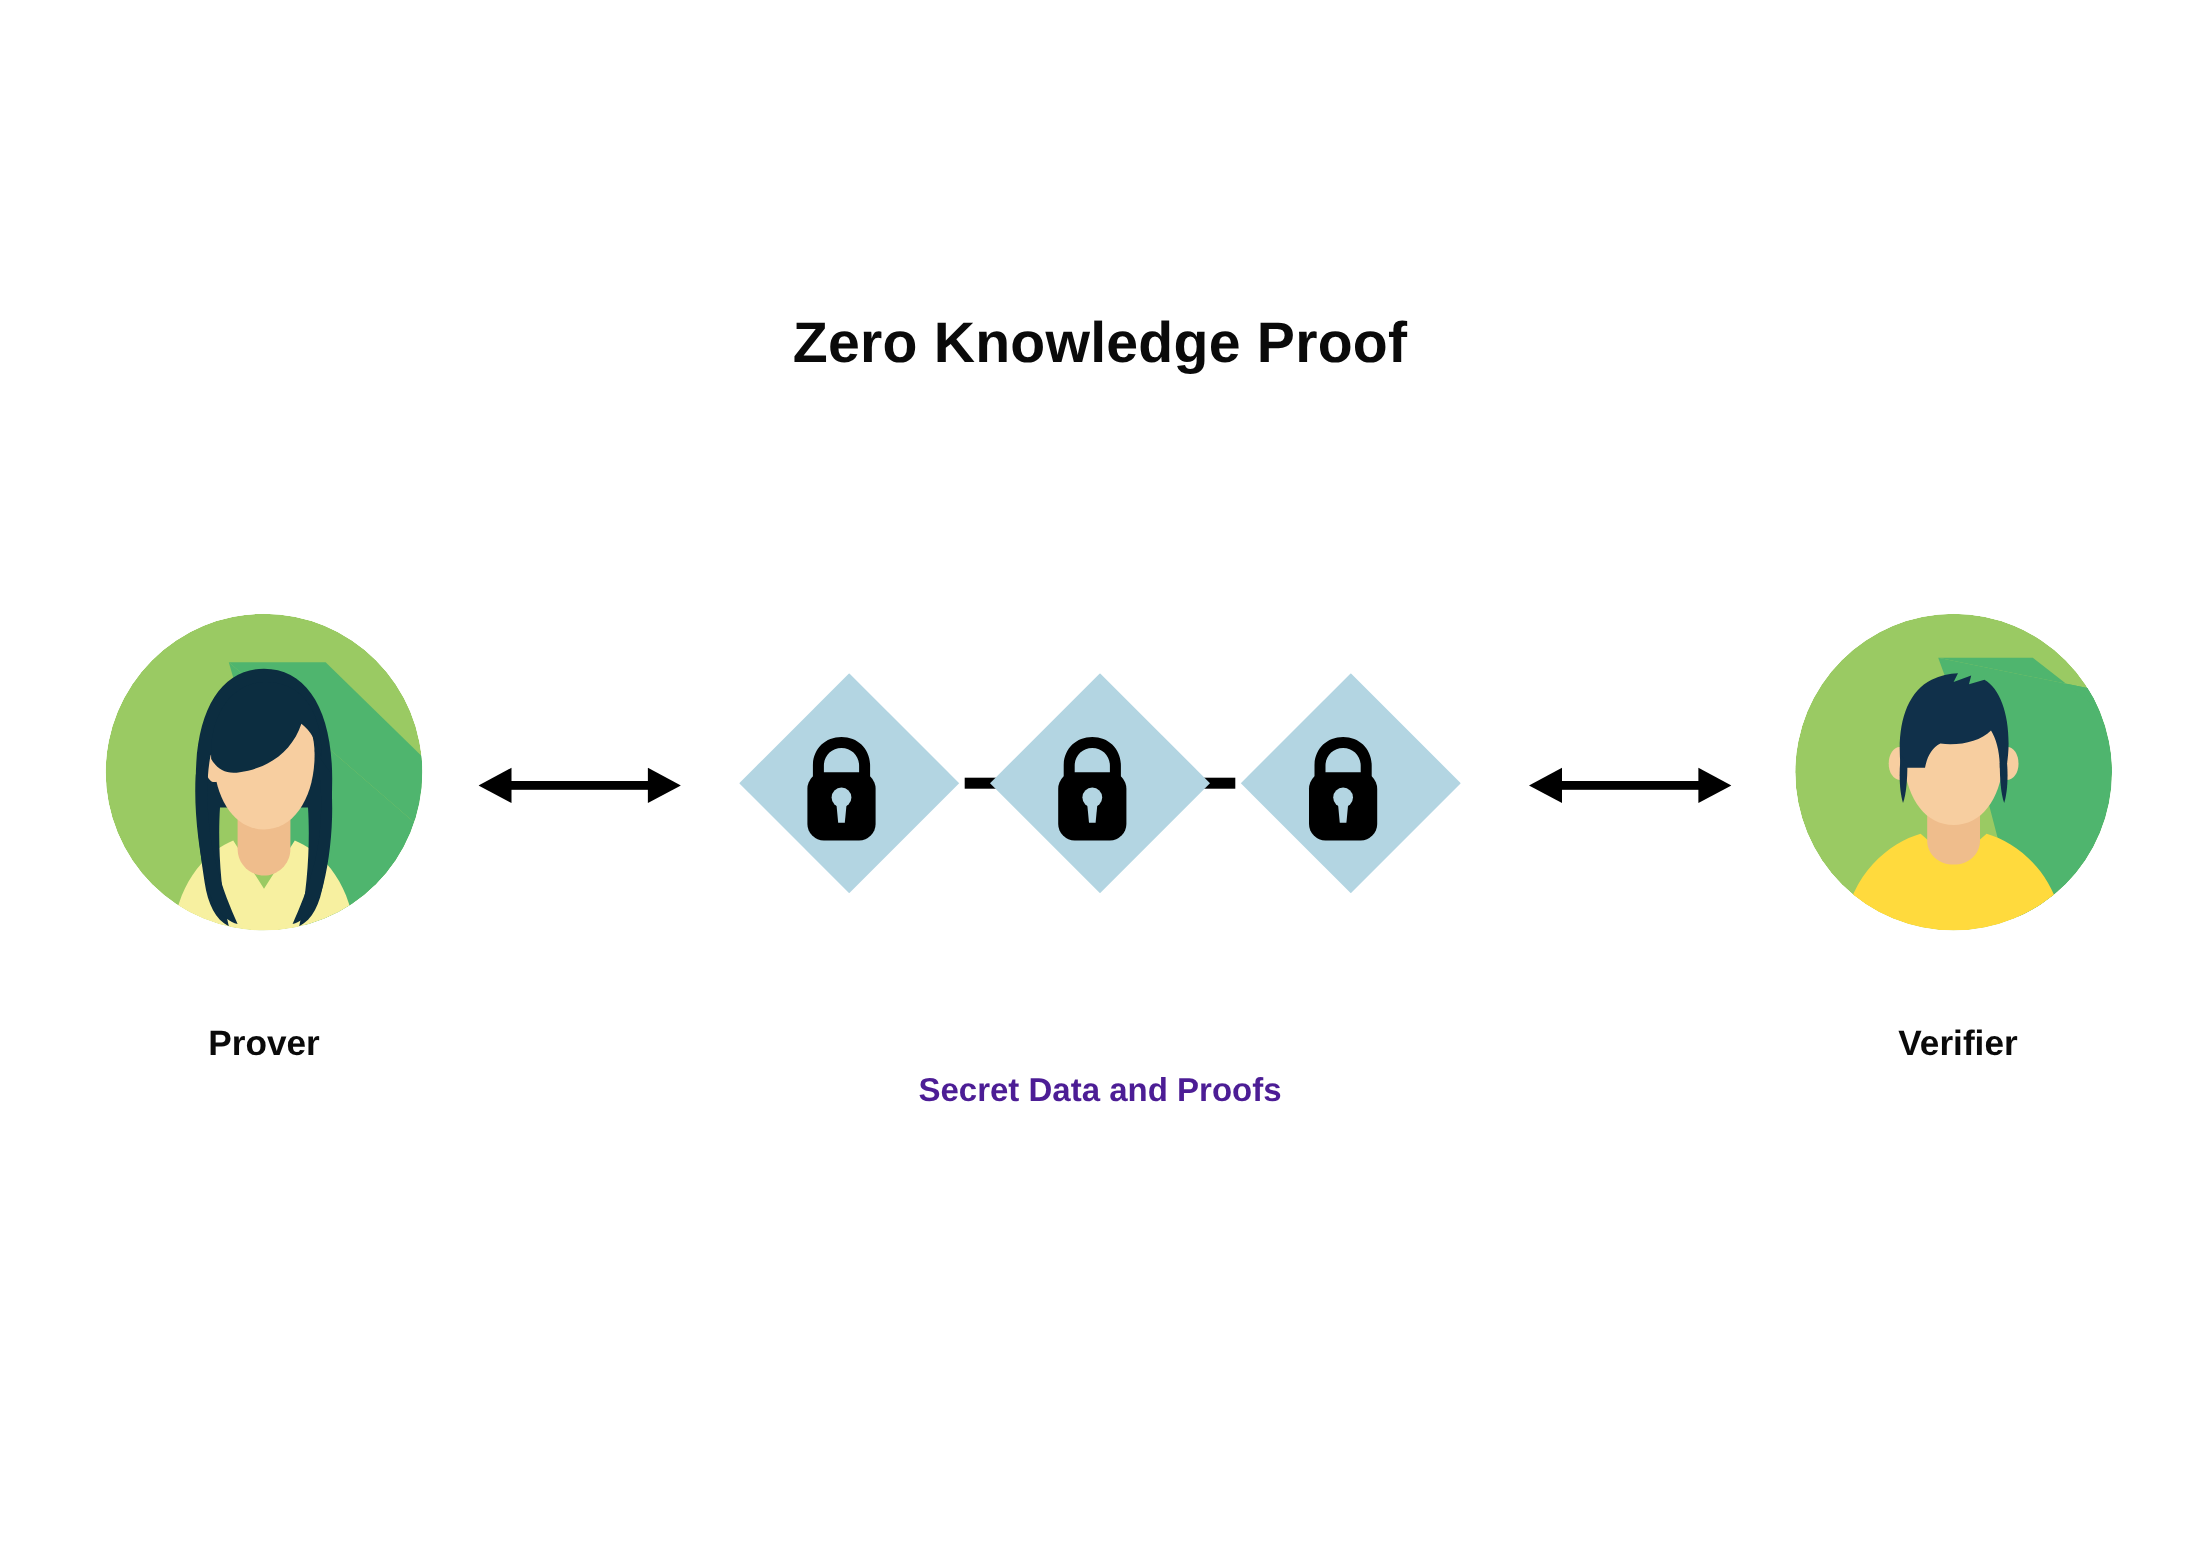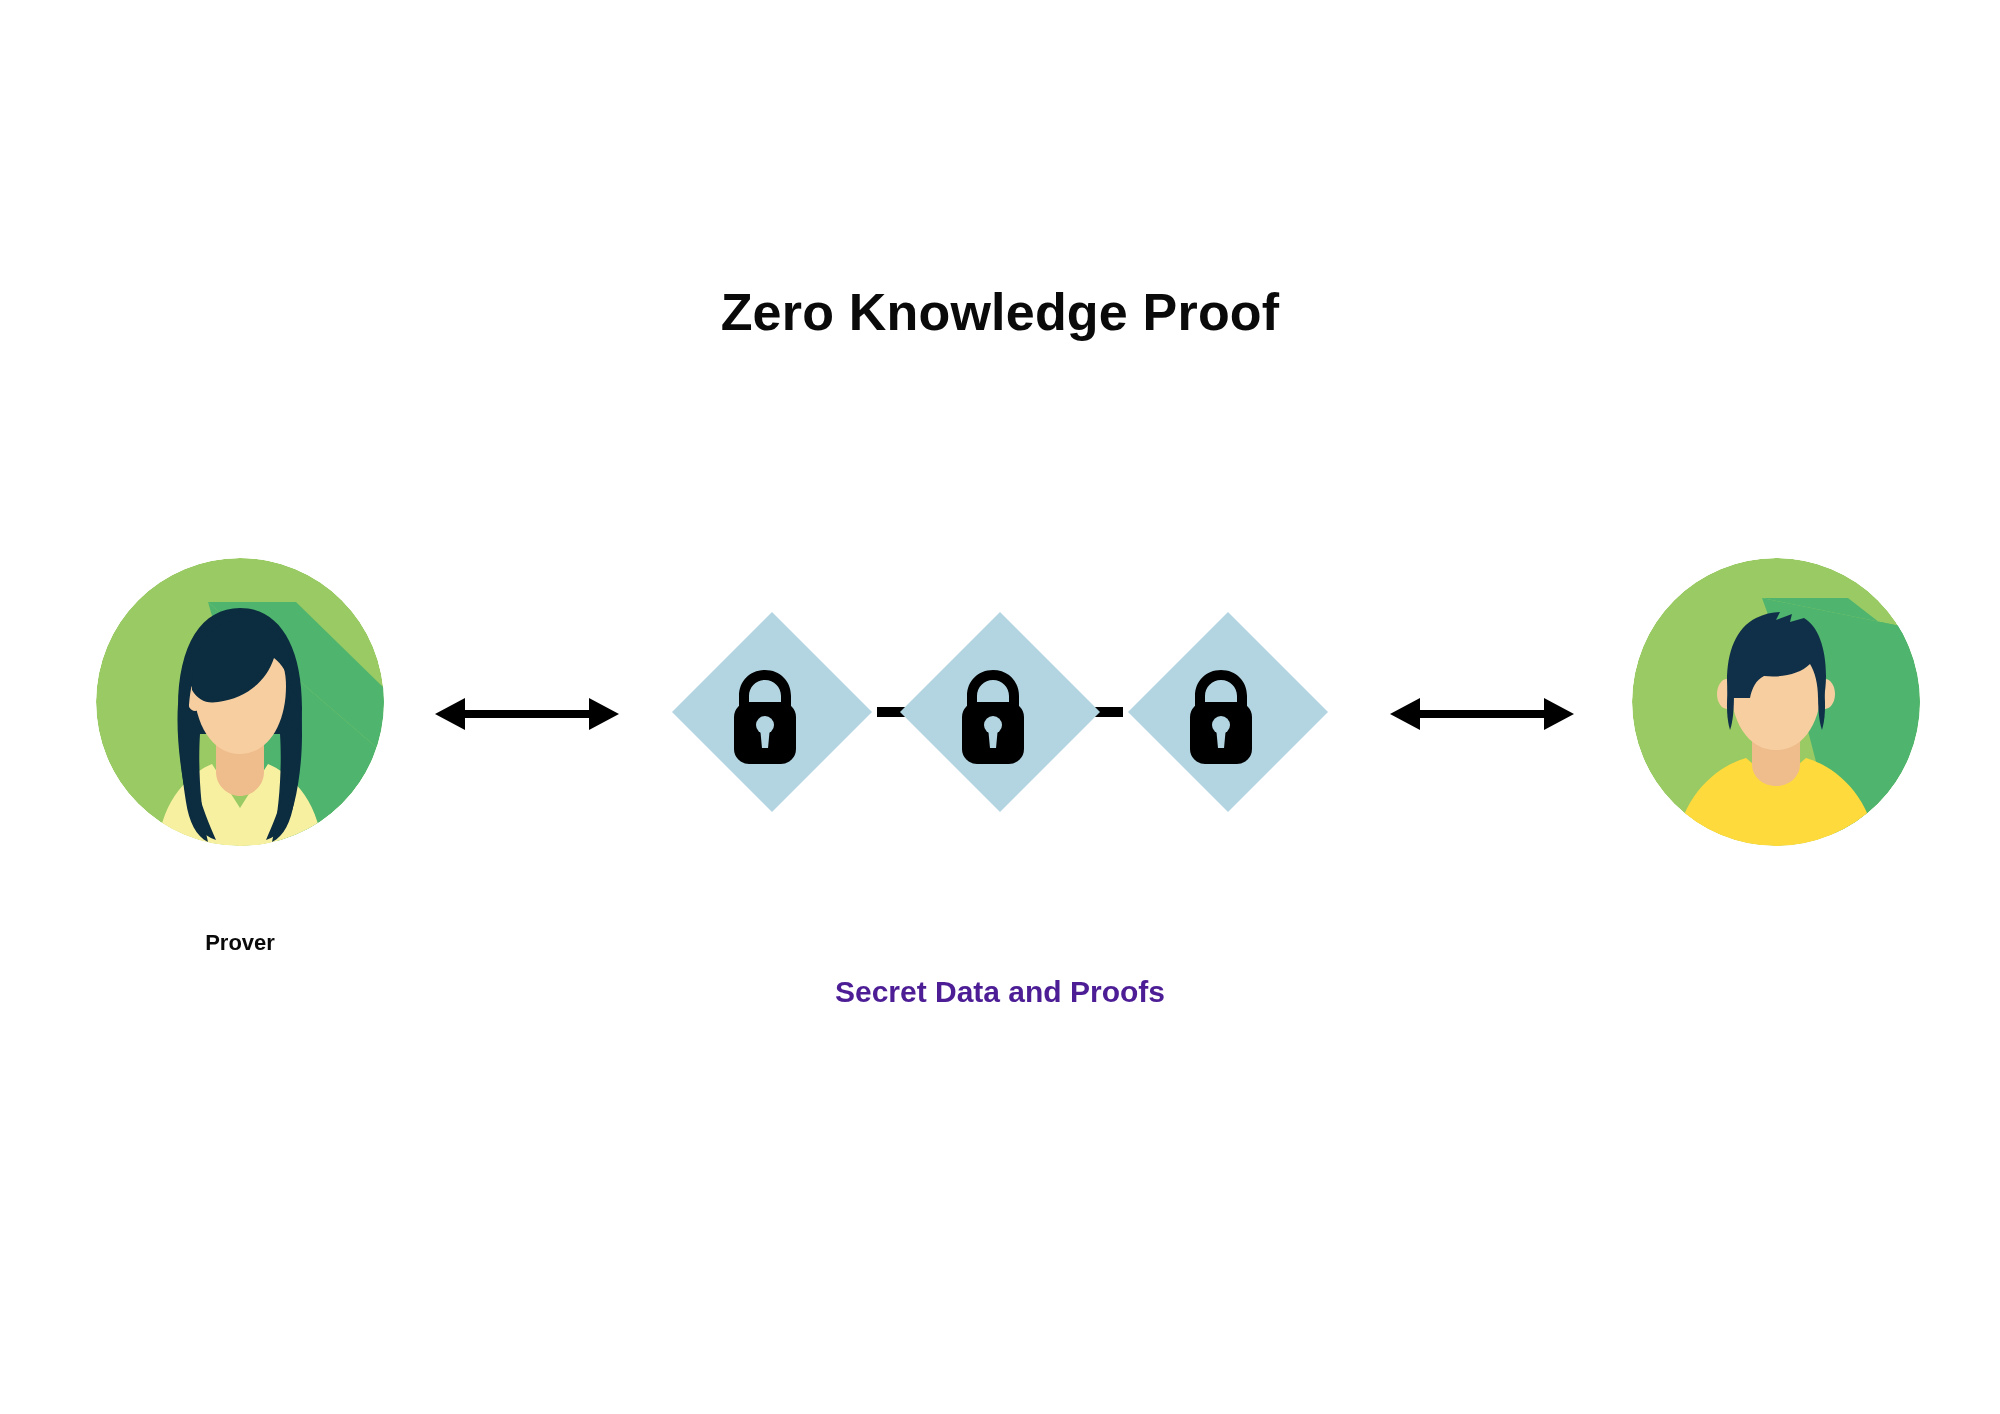--- a/index.html
+++ b/index.html
@@ -48,21 +48,21 @@
   .avatar-prover   { left: 96px;  top: 558px; }
   .avatar-verifier { left: 1632px; top: 558px; }
 
   .avatar svg { display: block; width: 288px; height: 288px; }
 
   
   .person-label {
     position: absolute;
     width: 400px;
     text-align: center;
-    font-size: 22px;
+    font-size: 32px;
     font-weight: 700;
     color: #0a0a0a;
   }
   .label-prover   { left: 40px;  top: 930px; }
   .label-verifier { left: 1580px; top: 930px; }
 
   .center-label {
     position: absolute;
     left: 600px;
     top: 975px;
@@ -233,14 +233,15 @@
                  L186,140 C186,126 183,114 178,106
                  C168,116 150,120 132,118
                  C124,122 120,130 118,140 Z" fill="#10304A"></path>
 
         <path d="M96,128 C94,148 95,162 98,172 C101,164 102,150 102,136 Z" fill="#10304A"></path>
 
         <path d="M192,128 C194,148 193,162 190,172 C187,164 186,150 186,136 Z" fill="#10304A"></path>
       </g>
     </svg>
   </div>
+  <div class="person-label label-verifier">Verifier</div>
 
 </div>
 
 </body></html>

